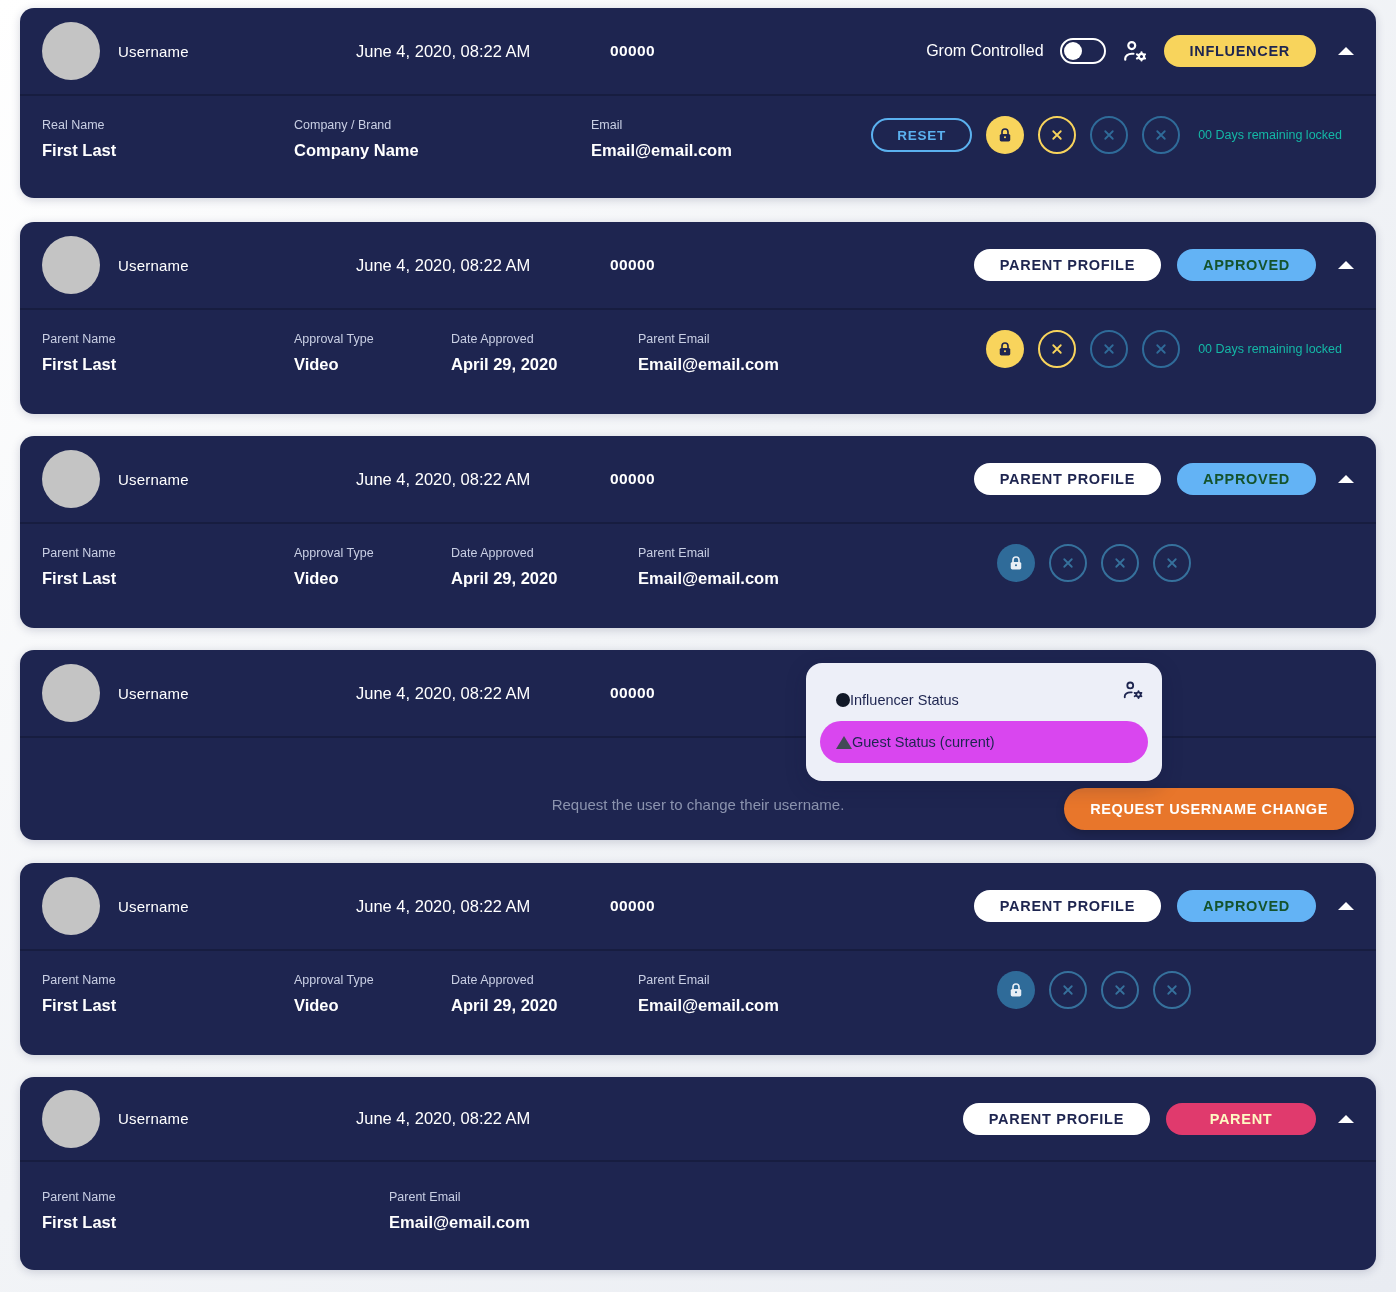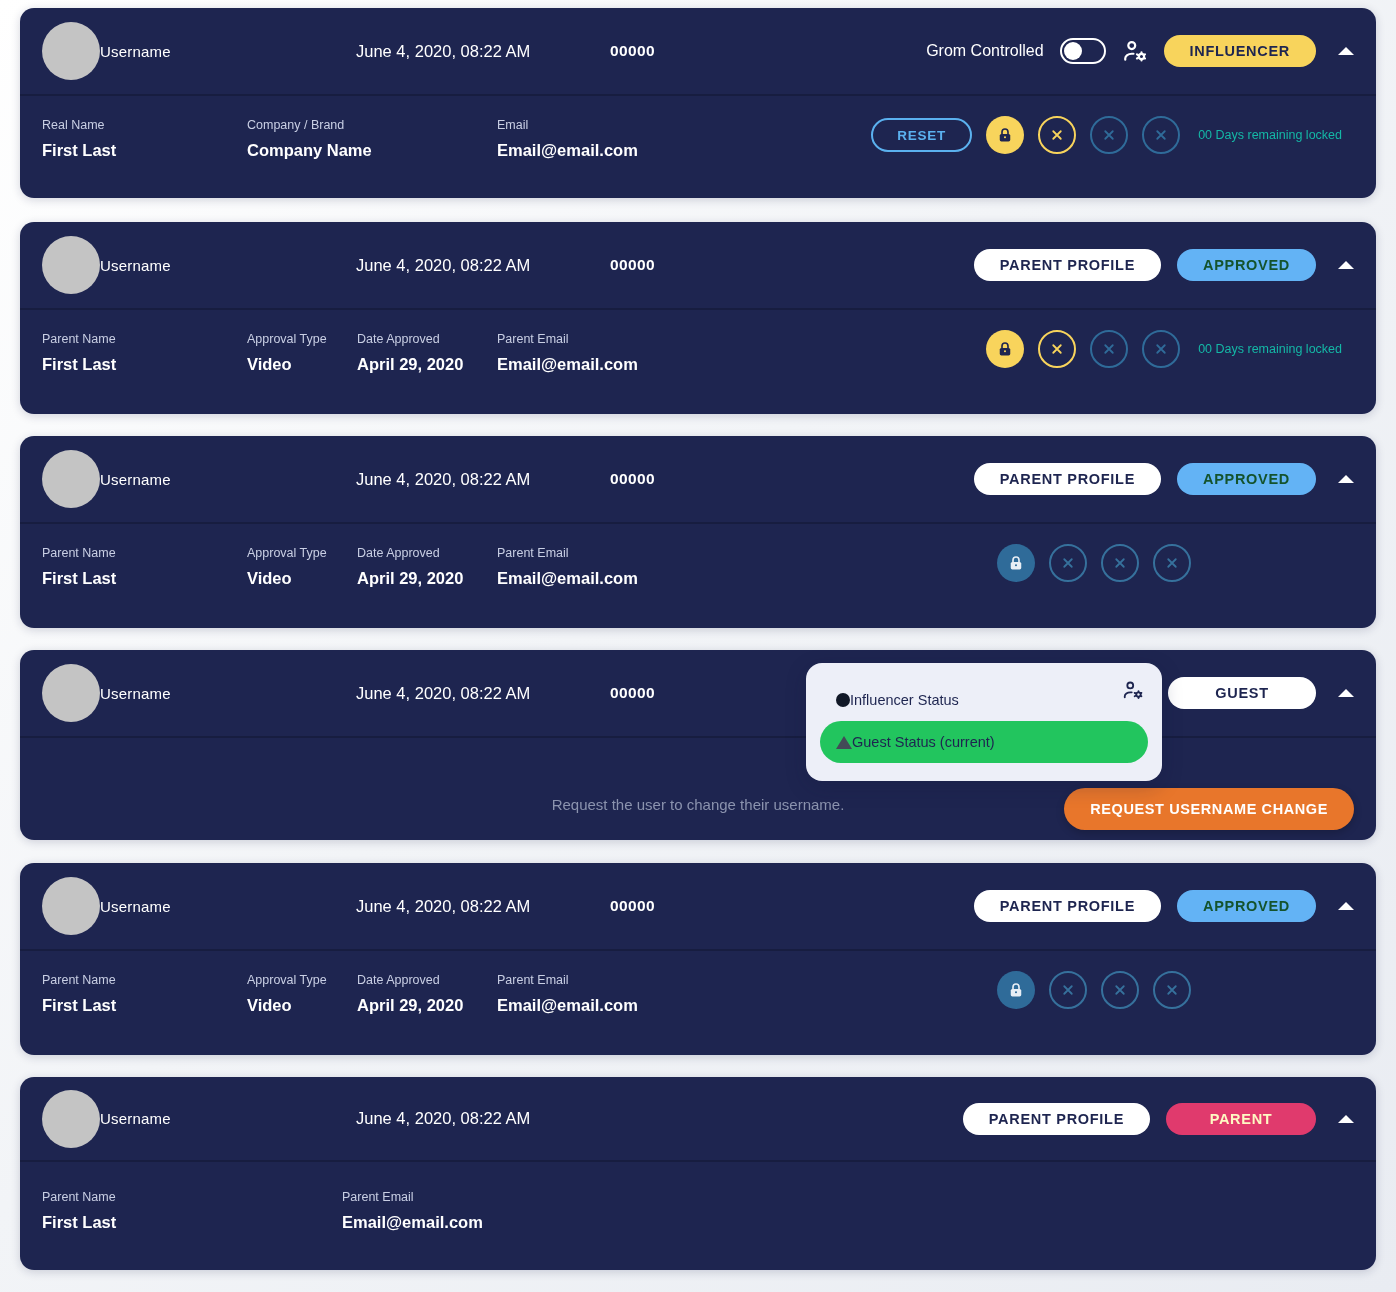--- a/index.html
+++ b/index.html
@@ -27,21 +27,21 @@
     padding: 0 22px 0 22px;
     position: relative;
     border-bottom: 2px solid #171d40;
   }
 
   .avatar {
     width: 58px; height: 58px; border-radius: 50%;
     background: #c4c4c4; flex: 0 0 58px;
   }
   .username {
-    color: #ffffff; font-size: 15px; 
+    color: #ffffff; font-size: 15px; margin-left: 18px;
     letter-spacing: .2px; white-space: nowrap;
   }
   .hdr-date {
     color: #ffffff; font-size: 16.5px; position: absolute; left: 336px;
     white-space: nowrap;
   }
   .hdr-num {
     color: #ffffff; font-size: 15.5px; font-weight: bold; position: absolute; left: 590px;
     letter-spacing: .4px;
   }
@@ -80,21 +80,21 @@
     border-right: 8px solid transparent;
     border-bottom: 8px solid #ffffff;
     cursor: pointer;
   }
 
   .card-body {
     position: relative;
     padding: 22px 22px 28px 22px;
     min-height: 96px;
   }
-  .fields { display: flex; align-items: flex-start; }
+  .fields { display: flex; align-items: flex-start; gap: 47px; }
   .field { display: flex; flex-direction: column; }
   .field .lbl { color: #c9cfe4; font-size: 12.5px; margin-bottom: 9px; white-space: nowrap; }
   .field .val { color: #ffffff; font-size: 16.5px; font-weight: bold; white-space: nowrap; }
 
   .body-actions {
     position: absolute; right: 22px; top: 22px;
     display: flex; align-items: center; gap: 14px;
   }
 
   .btn-reset {
@@ -141,21 +141,21 @@
     box-shadow: 0 6px 20px rgba(20,25,60,.25);
     padding: 16px 14px 18px 14px;
     z-index: 50;
   }
   .popup-icon { position: absolute; right: 18px; top: 16px; width: 22px; height: 22px; }
   .popup-item {
     display: flex; align-items: center; gap: 0;
     padding: 13px 16px; border-radius: 24px;
     color: #1e2550; font-size: 14.5px; cursor: pointer;
   }
-  .popup-item.sel { background: #22c55e; }
+  .popup-item.sel { background: #d946ef; }
   .mk-dot { width: 14px; height: 14px; border-radius: 50%; background: #111827; flex: 0 0 14px; }
   .mk-tri {
     width: 0; height: 0; flex: 0 0 16px;
     border-left: 8px solid transparent; border-right: 8px solid transparent;
     border-bottom: 13px solid #434a57;
   }
 </style>
 </head>
 <body>
 
@@ -351,24 +351,20 @@
     </div>
   </div>
 
   <div class="card" style="position:absolute;left:20px;top:650px;width:1356px;height:190px;">
     <div class="card-inner" style="height:190px;">
       <div class="card-header">
         <div class="avatar"></div>
         <div class="username">Username</div>
         <div class="hdr-date">June 4, 2020, 08:22 AM</div>
         <div class="hdr-num">00000</div>
-        <div class="hdr-right">
-          <button class="pill pill-white" style="min-width:148px;">GUEST</button>
-          <span class="chevron"></span>
-        </div>
       </div>
       <div class="card-body" style="min-height:100px;">
         <div class="hidden-note">Request the user to change their username.</div>
         <button class="btn-orange">REQUEST USERNAME CHANGE</button>
       </div>
     </div>
 
     <div class="popup">
       <span class="popup-icon">
         <svg viewBox="0 0 24 24" fill="none" stroke="#1e2550" stroke-width="2" stroke-linecap="round" stroke-linejoin="round">

